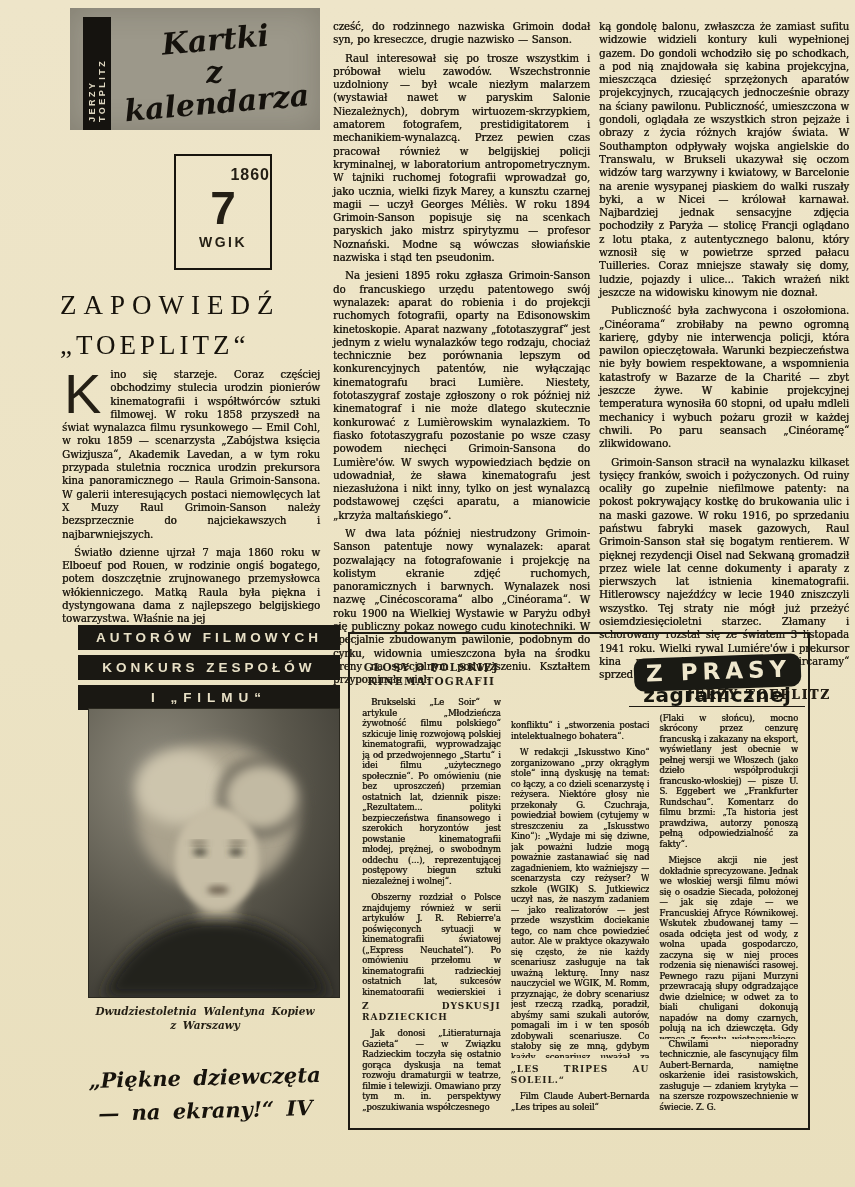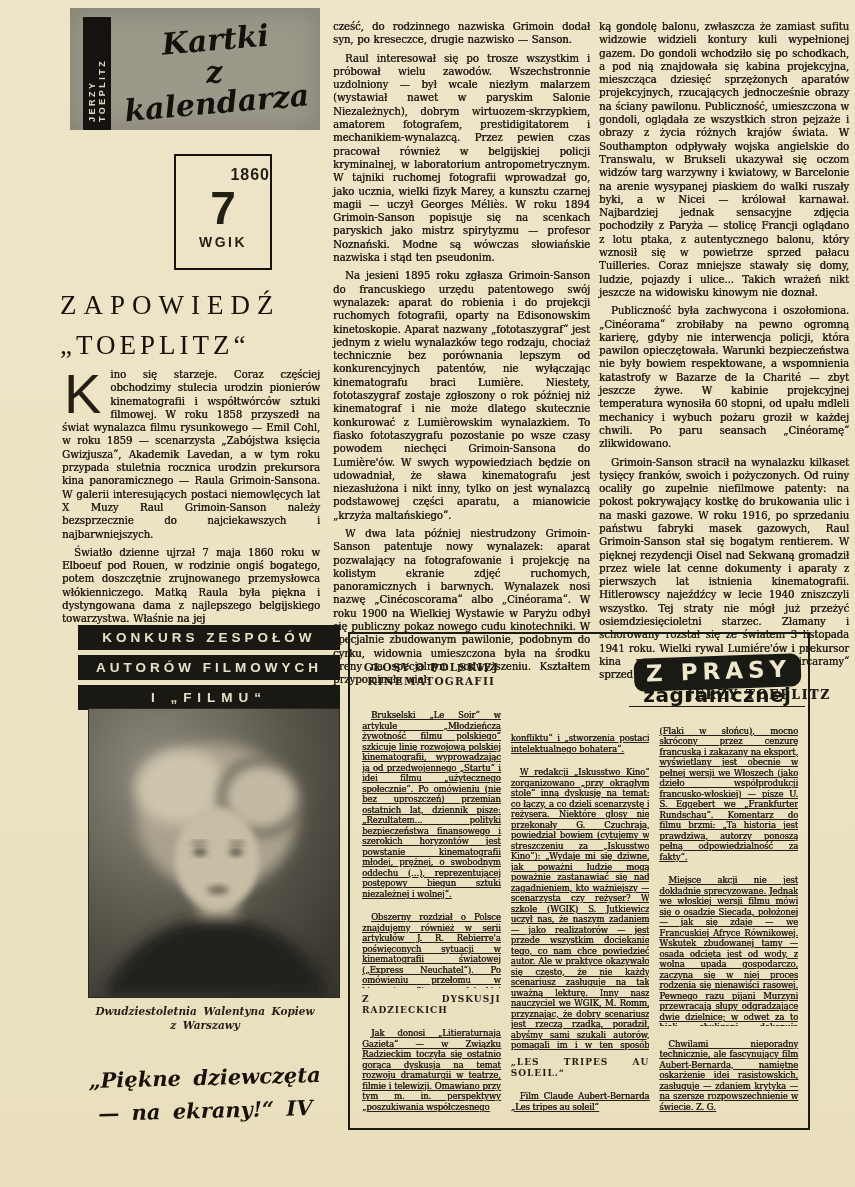--- a/index.html
+++ b/index.html
@@ -57,21 +57,21 @@
   .series-quote{position:absolute;left:70px;top:1062px;width:270px;text-align:center;
     font-style:italic;font-weight:bold;font-size:21px;line-height:1.55;word-spacing:5px;
     color:#17130c;transform:rotate(-1.5deg);}
   .pagenum{position:absolute;left:60px;top:1200px;font-weight:bold;font-size:17px;}
   
   .pressbox{position:absolute;left:348px;top:632px;width:462px;height:498px;
     border:2px solid #1d1a13;box-sizing:border-box;display:flex;gap:10px;padding:24px 10px 10px 12px;}
   .pcol{flex:1 1 0;min-width:0;display:flex;flex-direction:column;height:100%;min-height:0;
     font-size:8.5px;line-height:10.5px;text-align:justify;letter-spacing:-0.1px;
     text-shadow:.4px 0 0 currentColor;}
-  .pcol p{margin:13px 0 6px 0;text-indent:9px;text-decoration:underline;}
+  .pcol p{margin:0 0 6px 0;text-indent:9px;}
   .pcol p.noindent{text-indent:0;}
   .pshrink{flex:1 1 auto;min-height:0;overflow:hidden;}
   .ptail{flex:0 0 auto;}
   .pheading{margin:2px 0 9px 0;text-align:center;font-weight:bold;font-size:10.5px;
     line-height:14px;letter-spacing:1.2px;text-shadow:none;}
   .psubhead{font-weight:bold;font-size:9px;letter-spacing:1px;margin:6px 0 6px 0;text-shadow:none;}
   .pc2 .pshrink{margin-top:0;}
   .pc2{padding-top:62px;box-sizing:border-box;}
   
   .presslogo{flex:0 0 auto;margin:-2px 0 6px -30px;width:176px;text-align:center;
@@ -119,22 +119,22 @@
   </div>
 
   <div class="col col3">
     <p class="noindent">ką gondolę balonu, zwłaszcza że zamiast sufitu widzowie widzieli kontury kuli wypełnionej gazem. Do gondoli wchodziło się po schodkach, a pod nią znajdowała się kabina projekcyjna, mieszcząca dziesięć sprzężonych aparatów projekcyjnych, rzucających jednocześnie obrazy na ściany pawilonu. Publiczność, umieszczona w gondoli, oglądała ze wszystkich stron pejzaże i obrazy z życia różnych krajów świata. W Southampton odpływały wojska angielskie do Transwalu, w Brukseli ukazywał się oczom widzów targ warzywny i kwiatowy, w Barcelonie na arenie wysypanej piaskiem do walki ruszały byki, a w Nicei — królował karnawał. Najbardziej jednak sensacyjne zdjęcia pochodziły z Paryża — stolicę Francji oglądano z lotu ptaka, z autentycznego balonu, który wznosił się w powietrze sprzed pałacu Tuilleries. Coraz mniejsze stawały się domy, ludzie, pojazdy i ulice... Takich wrażeń nikt jeszcze na widowisku kinowym nie doznał.</p>
     <p>Publiczność była zachwycona i oszołomiona. „Cinéorama“ zrobiłaby na pewno ogromną karierę, gdyby nie interwencja policji, która pawilon opieczętowała. Warunki bezpieczeństwa nie były bowiem respektowane, a wspomnienia katastrofy w Bazarze de la Charité — zbyt jeszcze żywe. W kabinie projekcyjnej temperatura wynosiła 60 stopni, od upału mdleli mechanicy i wybuch pożaru groził w każdej chwili. Po paru seansach „Cinéoramę“ zlikwidowano.</p>
     <p>Grimoin-Sanson stracił na wynalazku kilkaset tysięcy franków, swoich i pożyczonych. Od ruiny ocaliły go zupełnie niefilmowe patenty: na pokost pokrywający kostkę do brukowania ulic i na maski gazowe. W roku 1916, po sprzedaniu państwu fabryki masek gazowych, Raul Grimoin-Sanson stał się bogatym rentierem. W pięknej rezydencji Oisel nad Sekwaną gromadził przez wiele lat cenne dokumenty i aparaty z pierwszych lat istnienia kinematografii. Hitlerowscy najeźdźcy w lecie 1940 zniszczyli wszystko. Tej straty nie mógł już przeżyć osiemdziesięcioletni starzec. Złamany i schorowany rozstał się ze światem 3 listopada 1941 roku. Wielki rywal Lumiére'ów i prekursor kina panoramicznego, twórca „circaramy“ sprzed pół wieku.</p>
     <div class="byline">JERZY TOEPLITZ</div>
   </div>
 
   <div class="banners">
+    <div class="banner-bar">AUTORÓW FILMOWYCH</div>
     <div class="banner-bar">KONKURS ZESPOŁÓW</div>
-    <div class="banner-bar">AUTORÓW FILMOWYCH</div>
     <div class="banner-bar wide">I „FILMU“</div>
   </div>
 
   <div class="photo">
     <svg viewBox="0 0 250 288">
       <defs>
         <radialGradient id="bgg" cx="28%" cy="22%" r="95%">
           <stop offset="0%" stop-color="#8f8b7d"></stop>
           <stop offset="55%" stop-color="#5a574c"></stop>
           <stop offset="100%" stop-color="#393730"></stop>

